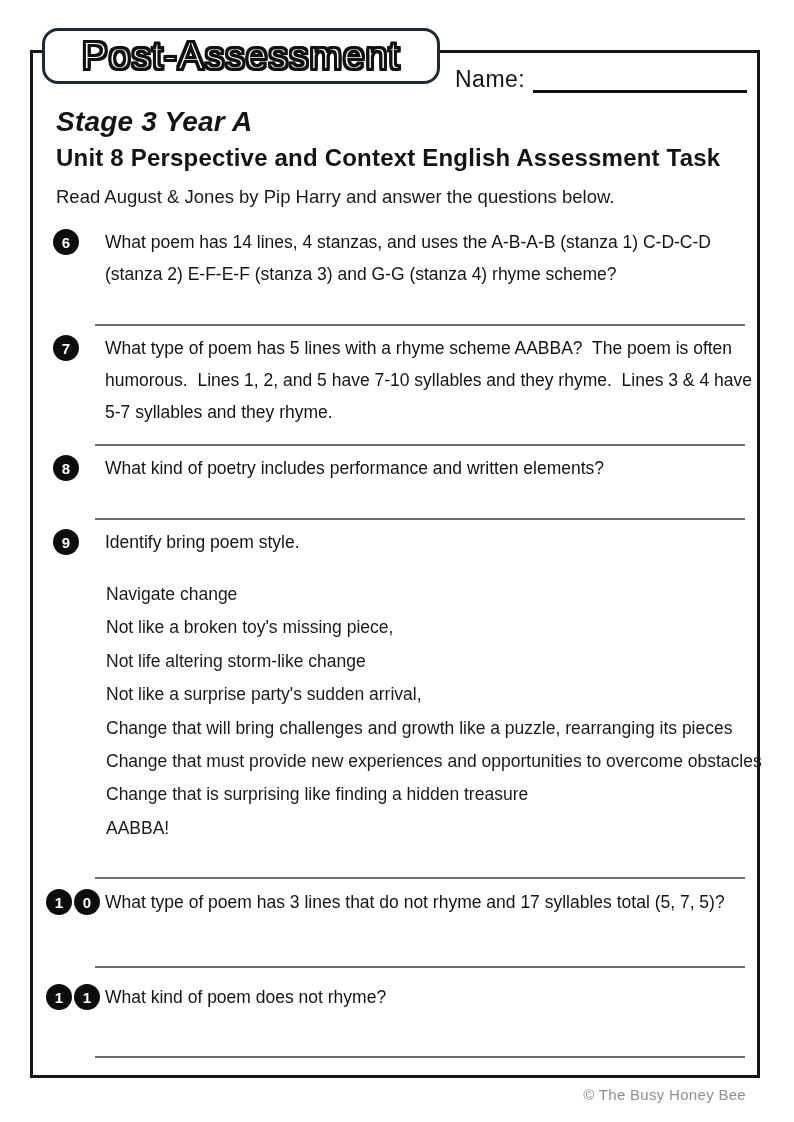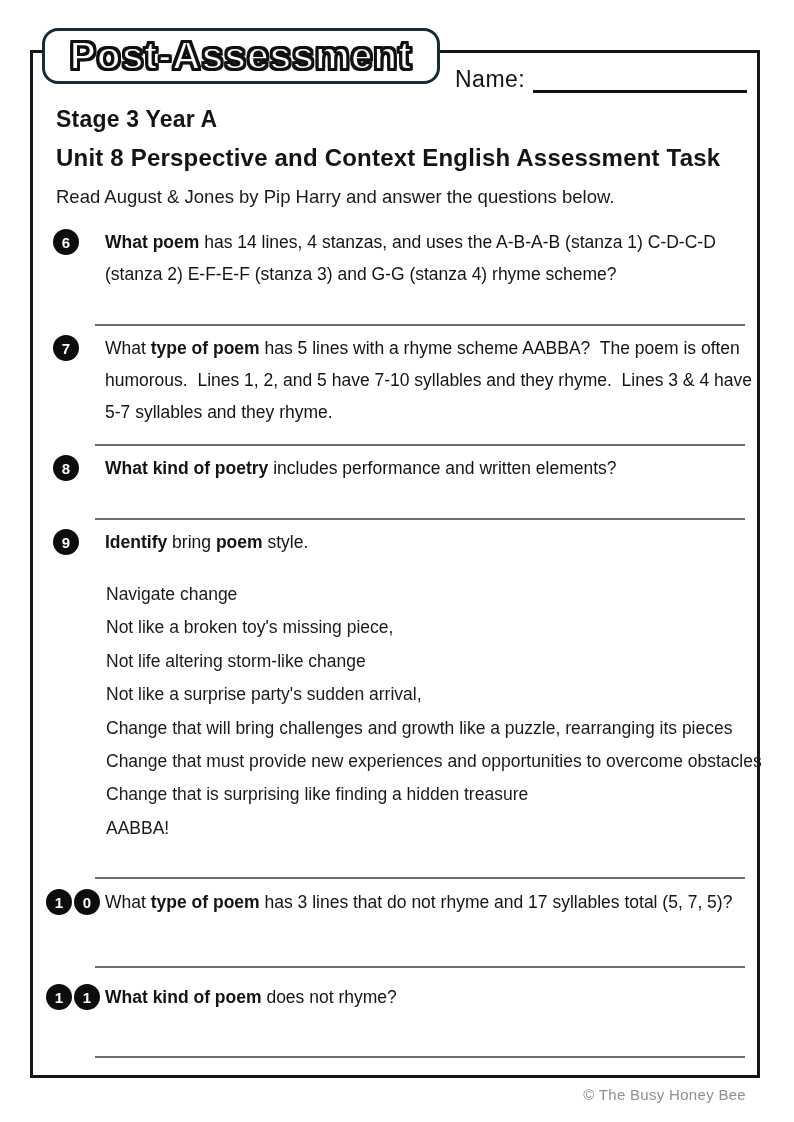--- a/index.html
+++ b/index.html
@@ -11,45 +11,45 @@
   .frame {
     position:absolute; left:30px; top:50px; width:730px; height:1028px;
     border:3px solid #161616; background:#fff;
   }
   .title-box {
     position:absolute; left:42px; top:28px; width:398px; height:56px;
     background:#fff; border:3px solid #1c2a33; border-radius:16px;
     display:flex; align-items:center; justify-content:center; z-index:2;
   }
   .title-text {
-    font-size:39px; font-weight:bold; letter-spacing:1px; color:#ffffff;
+    font-size:39px; font-weight:normal; letter-spacing:1px; color:#ffffff;
     -webkit-text-stroke:2px #111;
     text-shadow:
       -2px -2px 0 #111, 2px -2px 0 #111, -2px 2px 0 #111, 2px 2px 0 #111,
       0 -2px 0 #111, 0 2px 0 #111, -2px 0 0 #111, 2px 0 0 #111;
     white-space:nowrap;
   }
   .name-row { position:absolute; left:455px; top:66px; z-index:2; display:flex; align-items:flex-end; }
   .name-label { font-size:23px; letter-spacing:0.5px; }
   .name-line { display:inline-block; width:214px; height:26px; border-bottom:3px solid #111; margin-left:8px; }
 
-  .h-stage { position:absolute; left:56px; top:106px; font-size:23px; font-weight:bold; letter-spacing:0.2px; }
+  .h-stage { position:absolute; left:56px; top:106px; font-size:28px; font-weight:bold; letter-spacing:0.2px;font-style:italic; }
   .h-unit  { position:absolute; left:56px; top:144px; font-size:24px; font-weight:bold; letter-spacing:0.2px; }
   .instruction { position:absolute; left:56px; top:186px; font-size:18.5px; color:#1a1a1a; }
 
   .q { position:absolute; left:46px; width:714px; display:flex; }
   .q-badges { flex:0 0 59px; display:flex; gap:2px; padding-top:3px; }
   .q-badges.single { padding-left:7px; }
   .badge {
     width:26px; height:26px; border-radius:50%; background:#0d0d0d; color:#fff;
     font-weight:bold; font-size:15px; display:flex; align-items:center; justify-content:center;
     flex:0 0 26px;
   }
   .q-text { width:648px; font-size:17.5px; line-height:32px; white-space:pre-wrap; }
-  .q-text .b { font-weight:bold;margin-top:8px; }
+  .q-text .b { font-weight:normal;margin-top:8px; }
 
   .sep { position:absolute; left:95px; width:650px; height:2px; background:#6e6e6e; }
 
   .poem { position:absolute; left:106px; top:578px; font-size:17.5px; line-height:33.4px; color:#1a1a1a; }
 
   .footer {
     position:absolute; right:48px; top:1086px; font-size:15px; color:#8f8f8f; letter-spacing:0.3px;
   }
 </style>
 </head>

